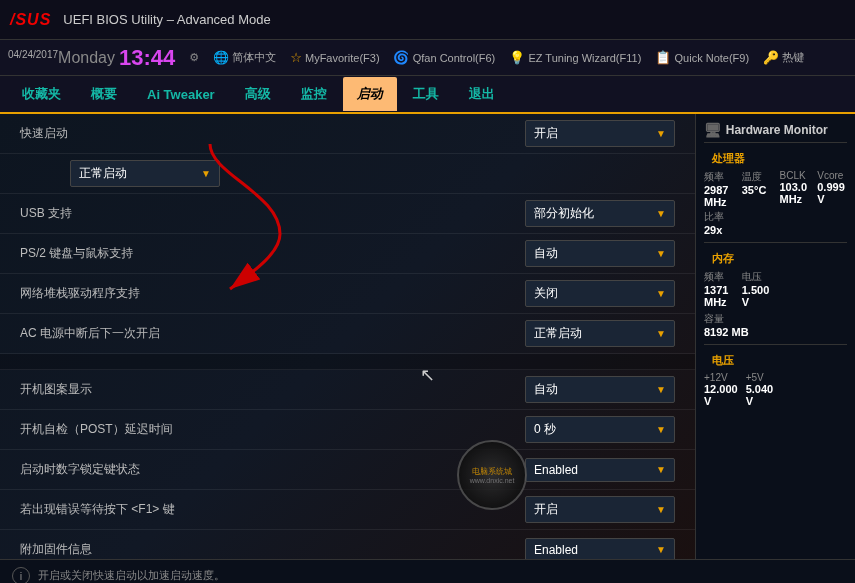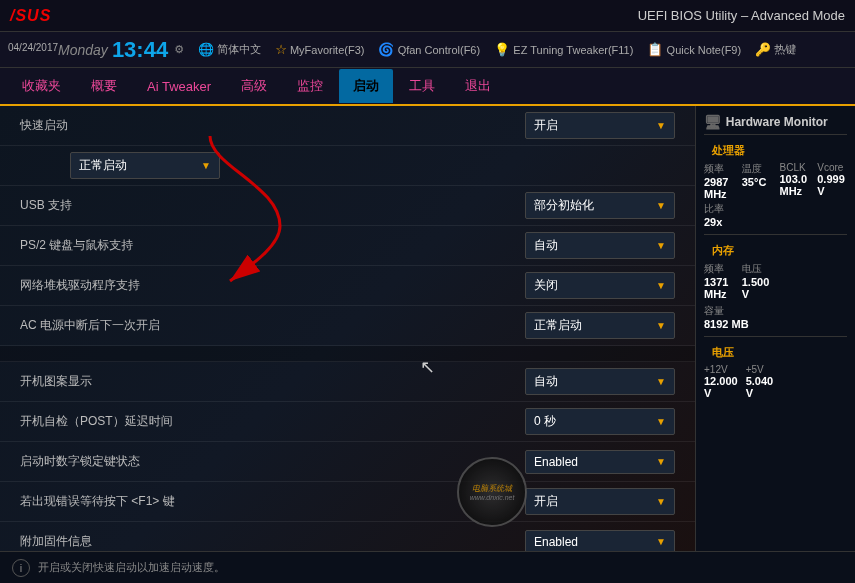--- a/index.html
+++ b/index.html
@@ -12,23 +12,22 @@
       font-size: 13px;
       color: #ccc;
     }
 
     
     #title-bar {
       background: #0d0d1a;
       display: flex;
       align-items: center;
       padding: 4px 10px;
-      height: 32px;
+      height: 40px;
       border-bottom: 1px solid #333;
-      justify-content: space-between;
     }
     #asus-logo {
       color: #e00;
       font-weight: bold;
       font-size: 16px;
       letter-spacing: 1px;
       margin-right: 12px;
       font-style: italic;
     }
     #title-text {
@@ -50,48 +49,50 @@
       color: #aaa;
       font-size: 11px;
       display: flex;
       align-items: center;
       gap: 3px;
       cursor: pointer;
       white-space: nowrap;
     }
     .toolbar-icon { color: #e8a000; font-size: 13px; }
     #datetime {
-      color: #0ea5e9;
+      color: #d946ef;
       font-size: 22px;
       font-weight: bold;
-      margin-right: 0;
+      margin-right: 8px;
     }
     .gear-icon { color: #888; font-size: 11px; margin-left: 2px; cursor: pointer; }
 
     
     #main-nav {
       background: #111122;
       display: flex;
       align-items: center;
       padding: 0 8px;
       height: 38px;
       border-bottom: 2px solid #e8a000;
       gap: 2px;
     }
     .nav-item {
-      color: #ec4899;
+      color: #14b8a6;
       padding: 8px 14px;
       cursor: pointer;
       font-size: 13px;
       border-radius: 2px 2px 0 0;
+      font-weight: bold;
     }
     .nav-item.active {
-      background: #0369a1;
+      background: #fdba74;
       color: #000;
       font-weight: bold;
+      font-style: italic;
     }
 
     
     #content {
       display: flex;
       height: calc(583px - 32px - 36px - 38px - 32px);
     }
 
     
     #settings-panel {
@@ -195,25 +196,24 @@
       display: flex;
       align-items: center;
       justify-content: center;
       font-size: 11px;
     }
     .status-text { color: #888; font-size: 11px; }
 
     
     #watermark {
       position: absolute;
-      bottom: 24px;
+      bottom: 49px;
       right: 168px;
       opacity: 0.8;
       pointer-events: none;
-      font-style: italic;
     }
     .watermark-circle {
       width: 70px;
       height: 70px;
       border-radius: 50%;
       background: radial-gradient(circle, #333 0%, #111 70%);
       border: 2px solid #555;
       display: flex;
       align-items: center;
       justify-content: center;
@@ -245,41 +245,41 @@
 
 <div id="title-bar">
   <span id="asus-logo">/SUS</span>
   <span id="title-text">UEFI BIOS Utility – Advanced Mode</span>
 </div>
 
 <div id="toolbar">
   <div style="display:flex;align-items:center;gap:4px;">
     <div style="display:flex;flex-direction:row;align-items:flex-start;">
       <span style="color:#aaa;font-size:10px;">04/24/2017</span>
-      <span style="color:#888;font-size:14px;font-style:italic;">Monday</span>
+      <span style="color:#888;font-size:16px;">Monday</span>
     </div>
     <span id="datetime">13:44</span>
     <span class="gear-icon">⚙</span>
   </div>
 
   <div class="toolbar-item">
     <span class="toolbar-icon">🌐</span>
     <span>简体中文</span>
   </div>
   <div class="toolbar-item">
     <span class="toolbar-icon">☆</span>
     <span>MyFavorite(F3)</span>
   </div>
   <div class="toolbar-item">
     <span class="toolbar-icon">🌀</span>
     <span>Qfan Control(F6)</span>
   </div>
   <div class="toolbar-item">
     <span class="toolbar-icon">💡</span>
-    <span>EZ Tuning Tweaker(F11)</span>
+    <span>EZ Tuning Wizard(F11)</span>
   </div>
   <div class="toolbar-item">
     <span class="toolbar-icon">📋</span>
     <span>Quick Note(F9)</span>
   </div>
   <div class="toolbar-item">
     <span class="toolbar-icon">🔑</span>
     <span>热键</span>
   </div>
 </div>

